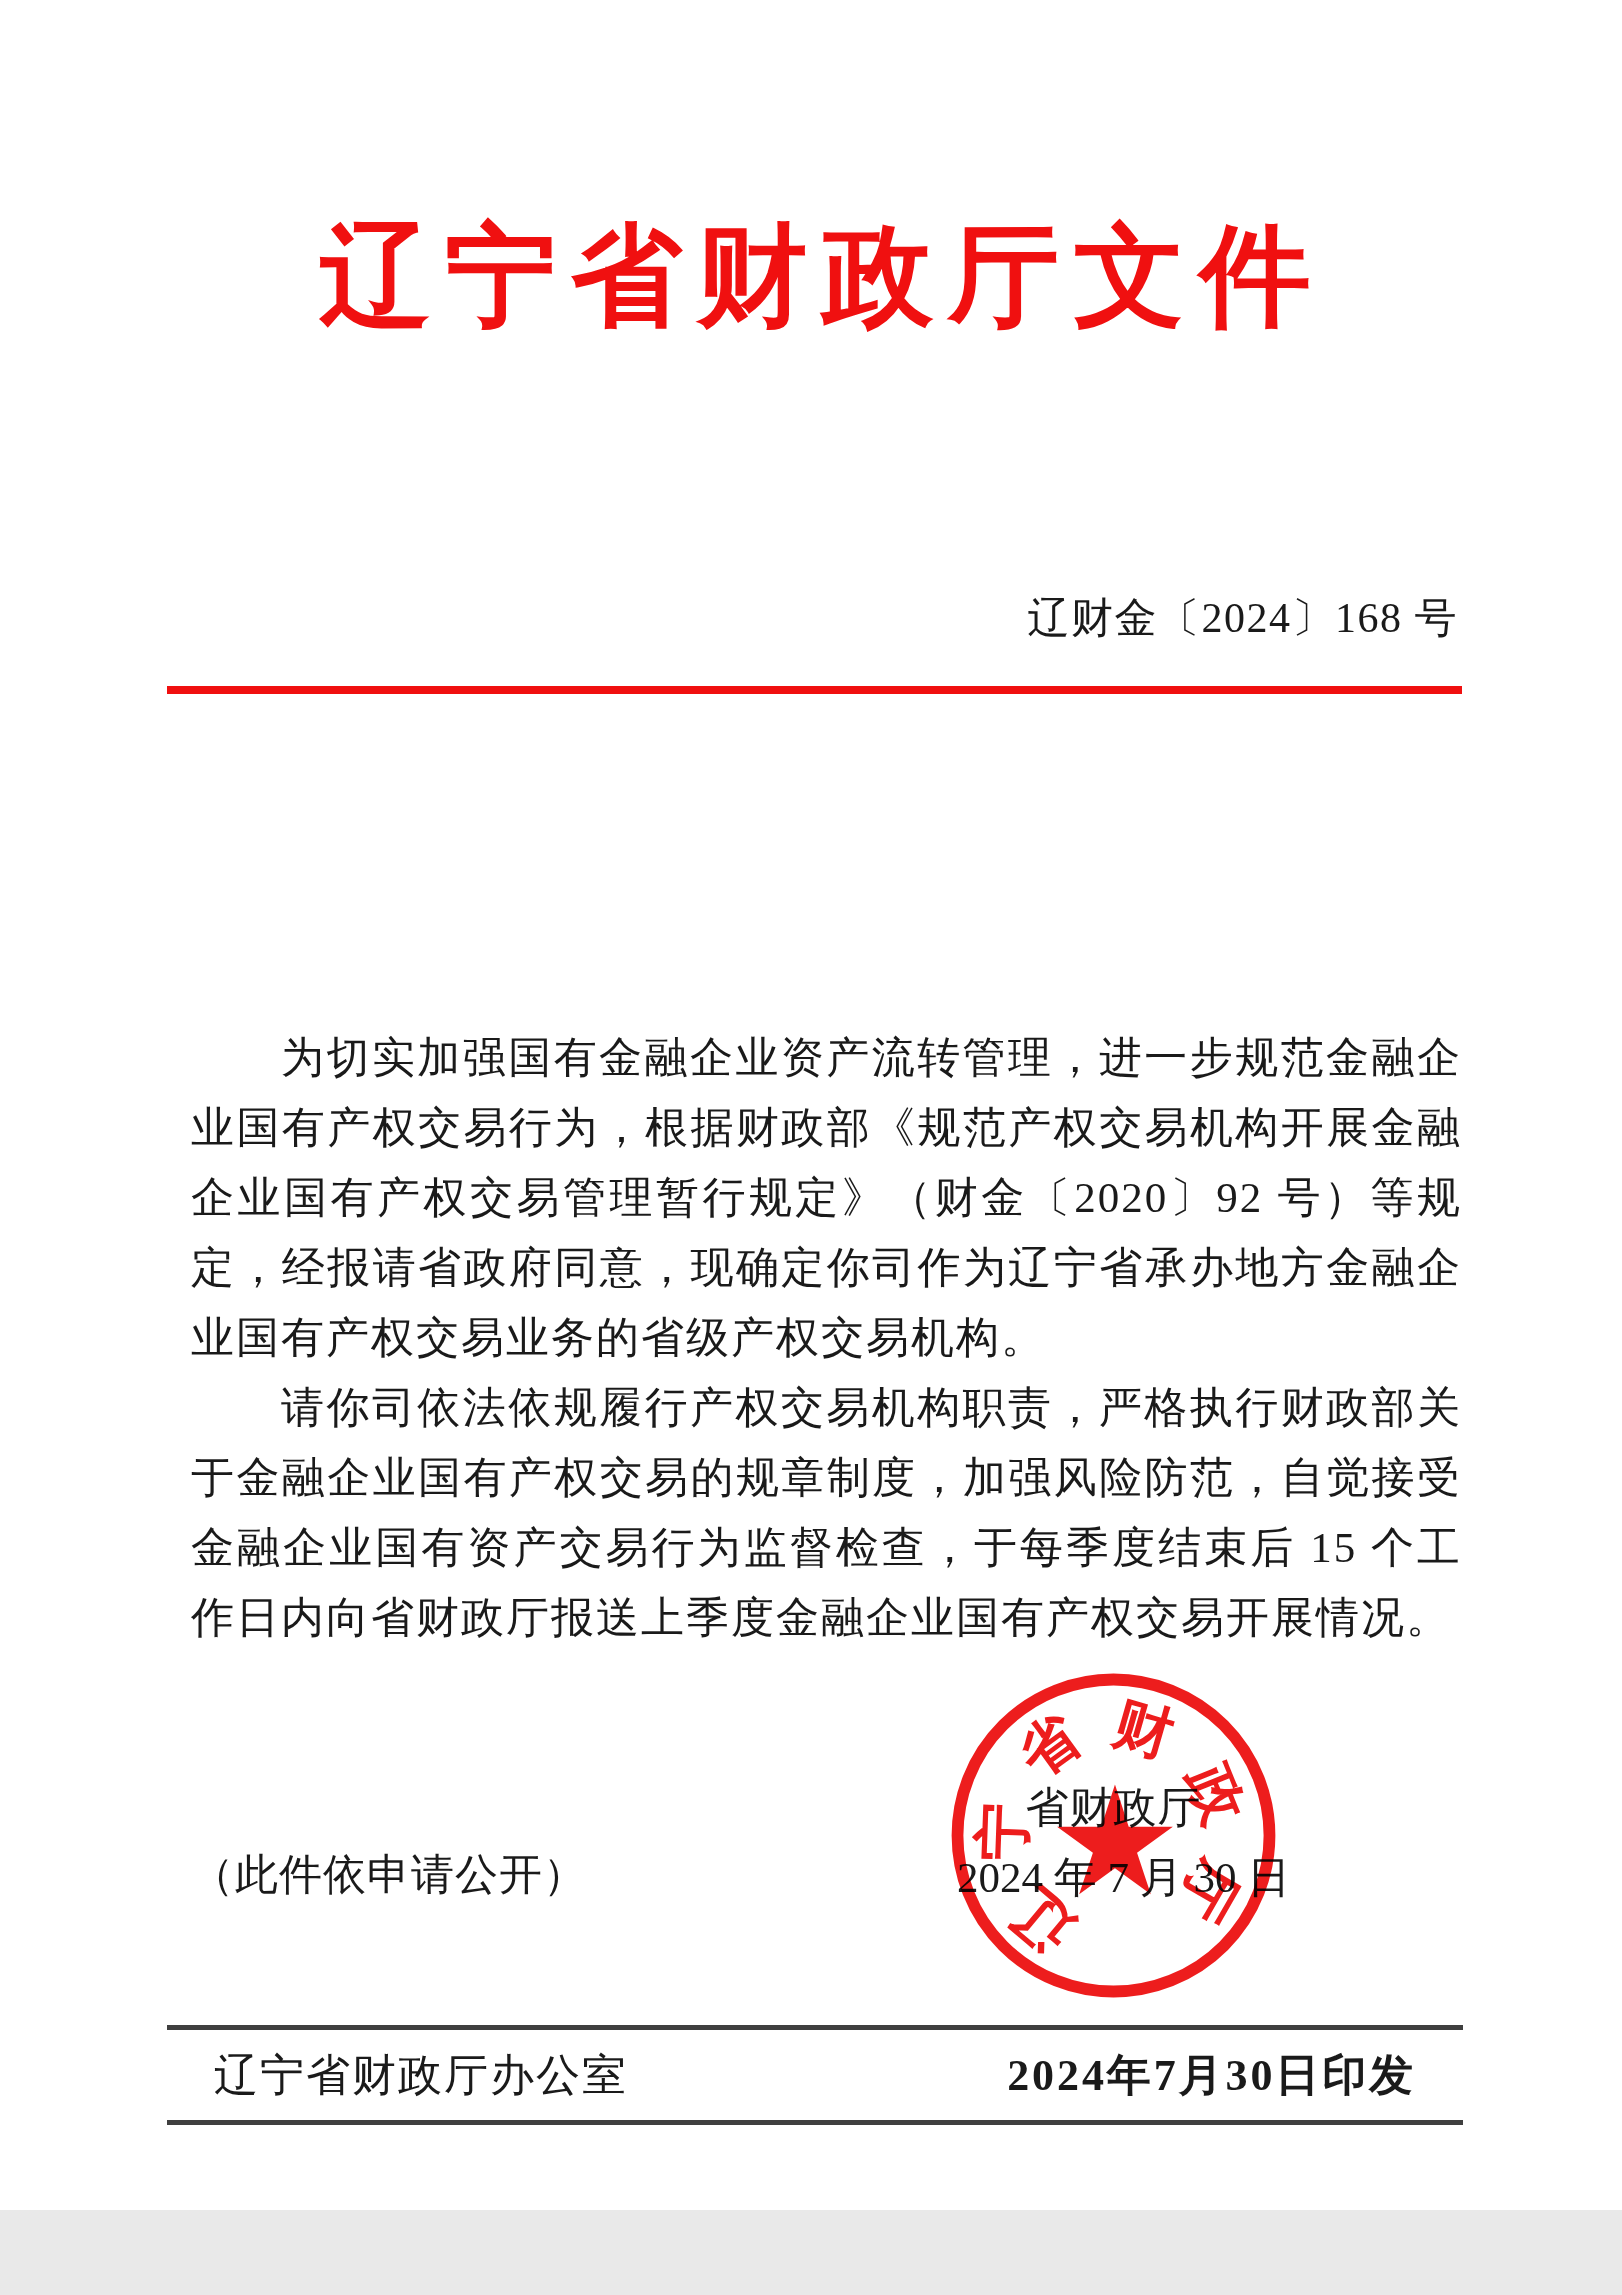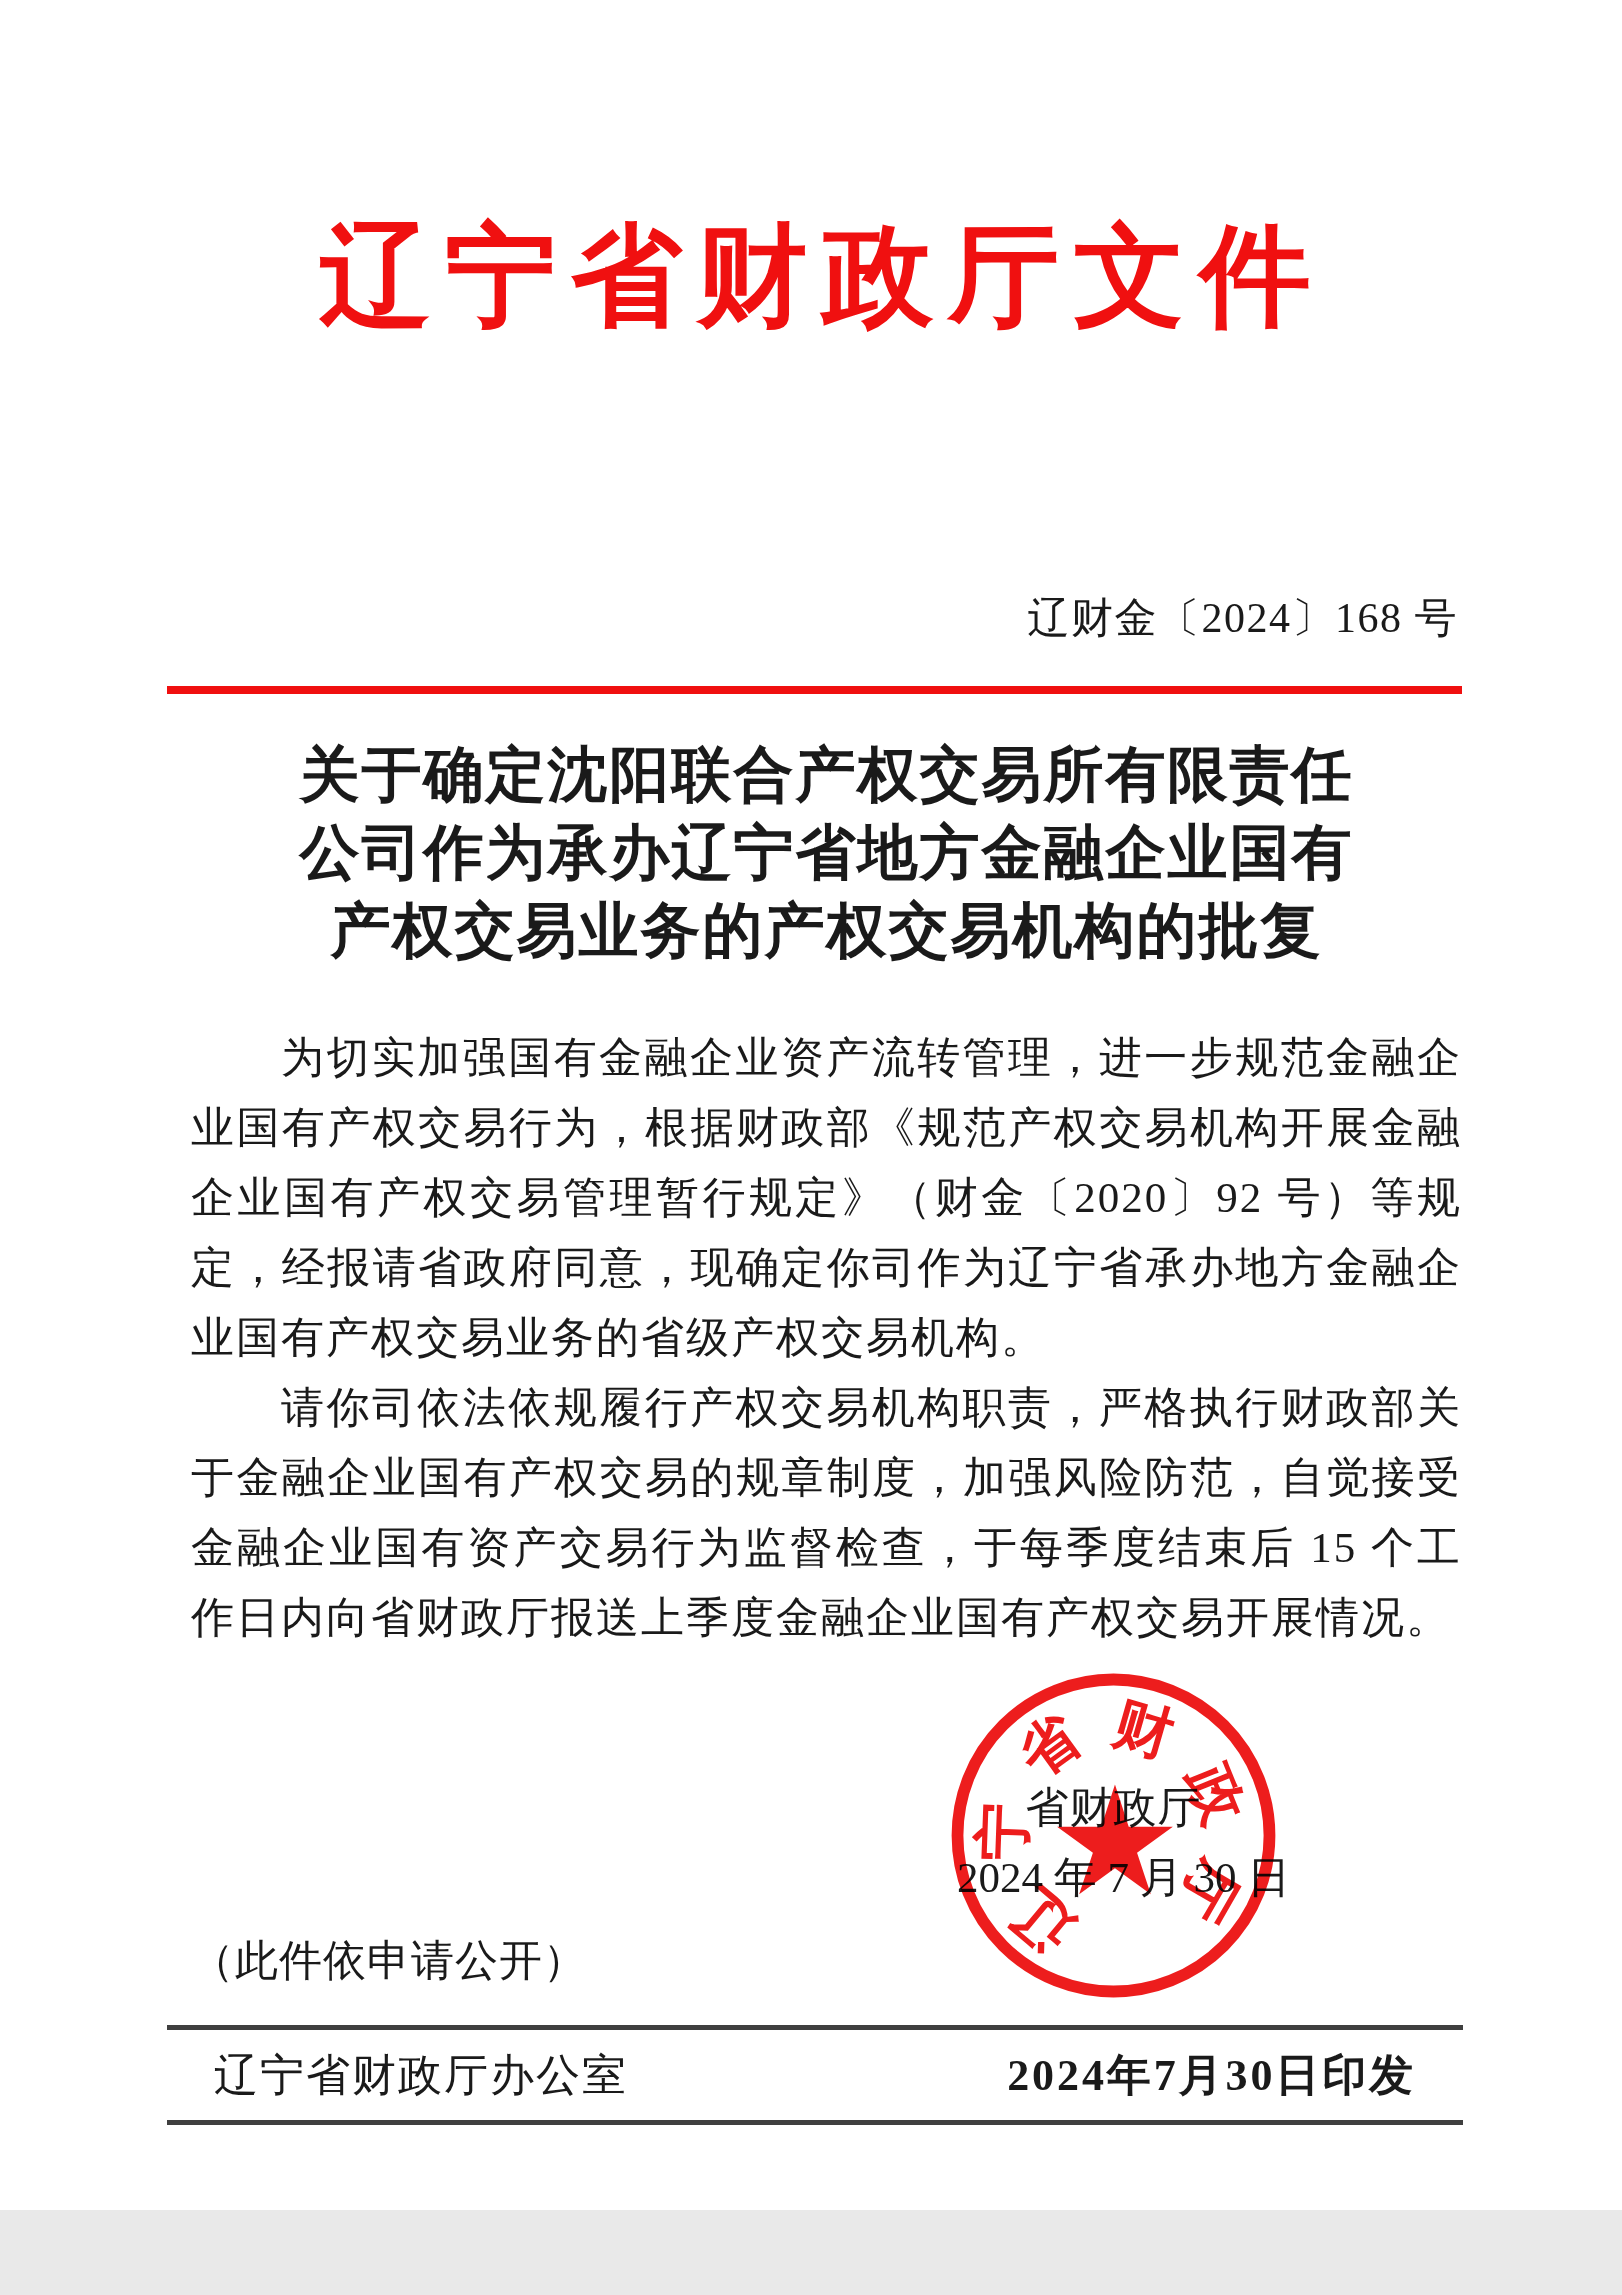--- a/index.html
+++ b/index.html
@@ -50,21 +50,21 @@
     letter-spacing:1px;
     white-space:nowrap;
   }
   .sign-date{
     position:absolute;top:1854px;left:942px;width:363px;
     text-align:center;
     font-size:43px;line-height:47px;
     white-space:nowrap;
   }
   .disclosure-note{
-    position:absolute;top:1936px;left:191px;
+    position:absolute;top:1850px;left:191px;
     font-size:43px;line-height:49px;
     letter-spacing:1px;
   }
   .seal{
     position:absolute;top:1654px;left:932px;width:363px;height:363px;
     mix-blend-mode:multiply;
     opacity:.97;
     pointer-events:none;
   }
   .footer-band{
@@ -83,25 +83,20 @@
 <body>
 
 <div class="page">
 
   <div class="header-title">辽宁省财政厅文件</div>
 
   <div class="doc-number">辽财金〔2024〕168 号</div>
 
   <div class="red-divider"></div>
 
-  <div class="doc-title">
-    <div>关于确定沈阳联合产权交易所有限责任</div>
-    <div>公司作为承办辽宁省地方金融企业国有</div>
-    <div>产权交易业务的产权交易机构的批复</div>
-  </div>
 
   <div class="body-text">
     <p class="indent">为切实加强国有金融企业资产流转管理，进一步规范金融企业国有产权交易行为，根据财政部《规范产权交易机构开展金融企业国有产权交易管理暂行规定》（财金〔2020〕92 号）等规定，经报请省政府同意，现确定你司作为辽宁省承办地方金融企业国有产权交易业务的省级产权交易机构。</p>
     <p class="indent">请你司依法依规履行产权交易机构职责，严格执行财政部关于金融企业国有产权交易的规章制度，加强风险防范，自觉接受金融企业国有资产交易行为监督检查，于每季度结束后 15 个工作日内向省财政厅报送上季度金融企业国有产权交易开展情况。</p>
   </div>
 
   <div class="signature">省财政厅</div>
 
   <div class="sign-date">2024 年 7 月 30 日</div>
 

